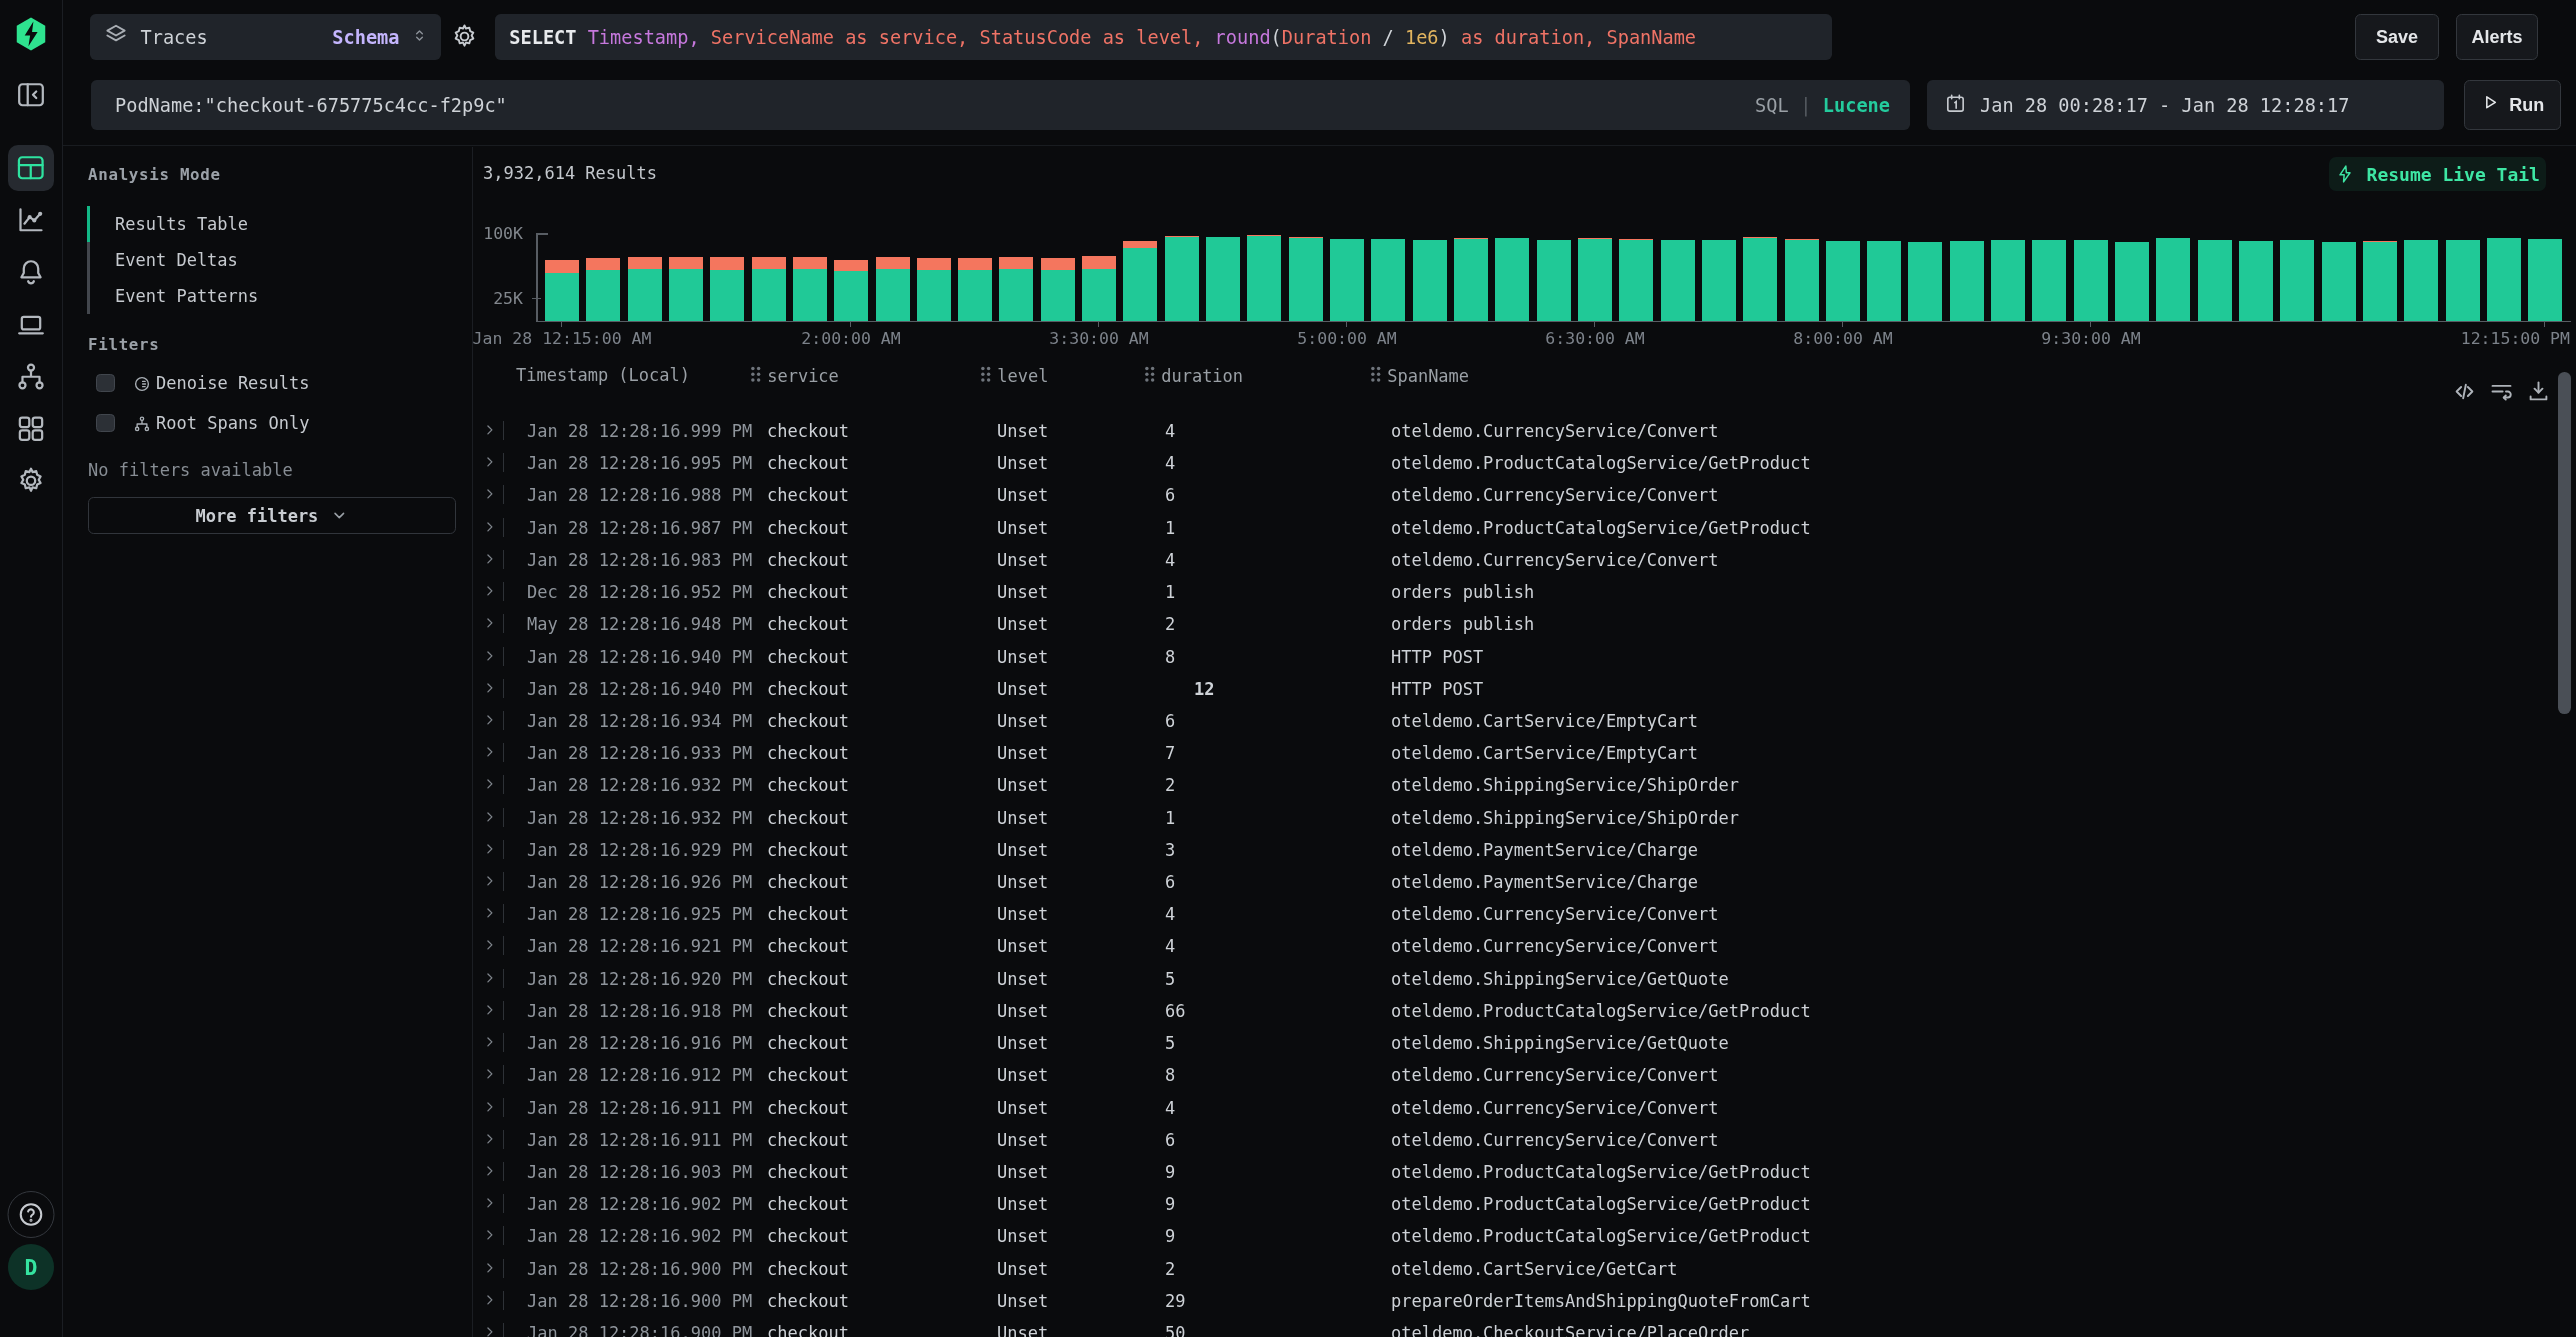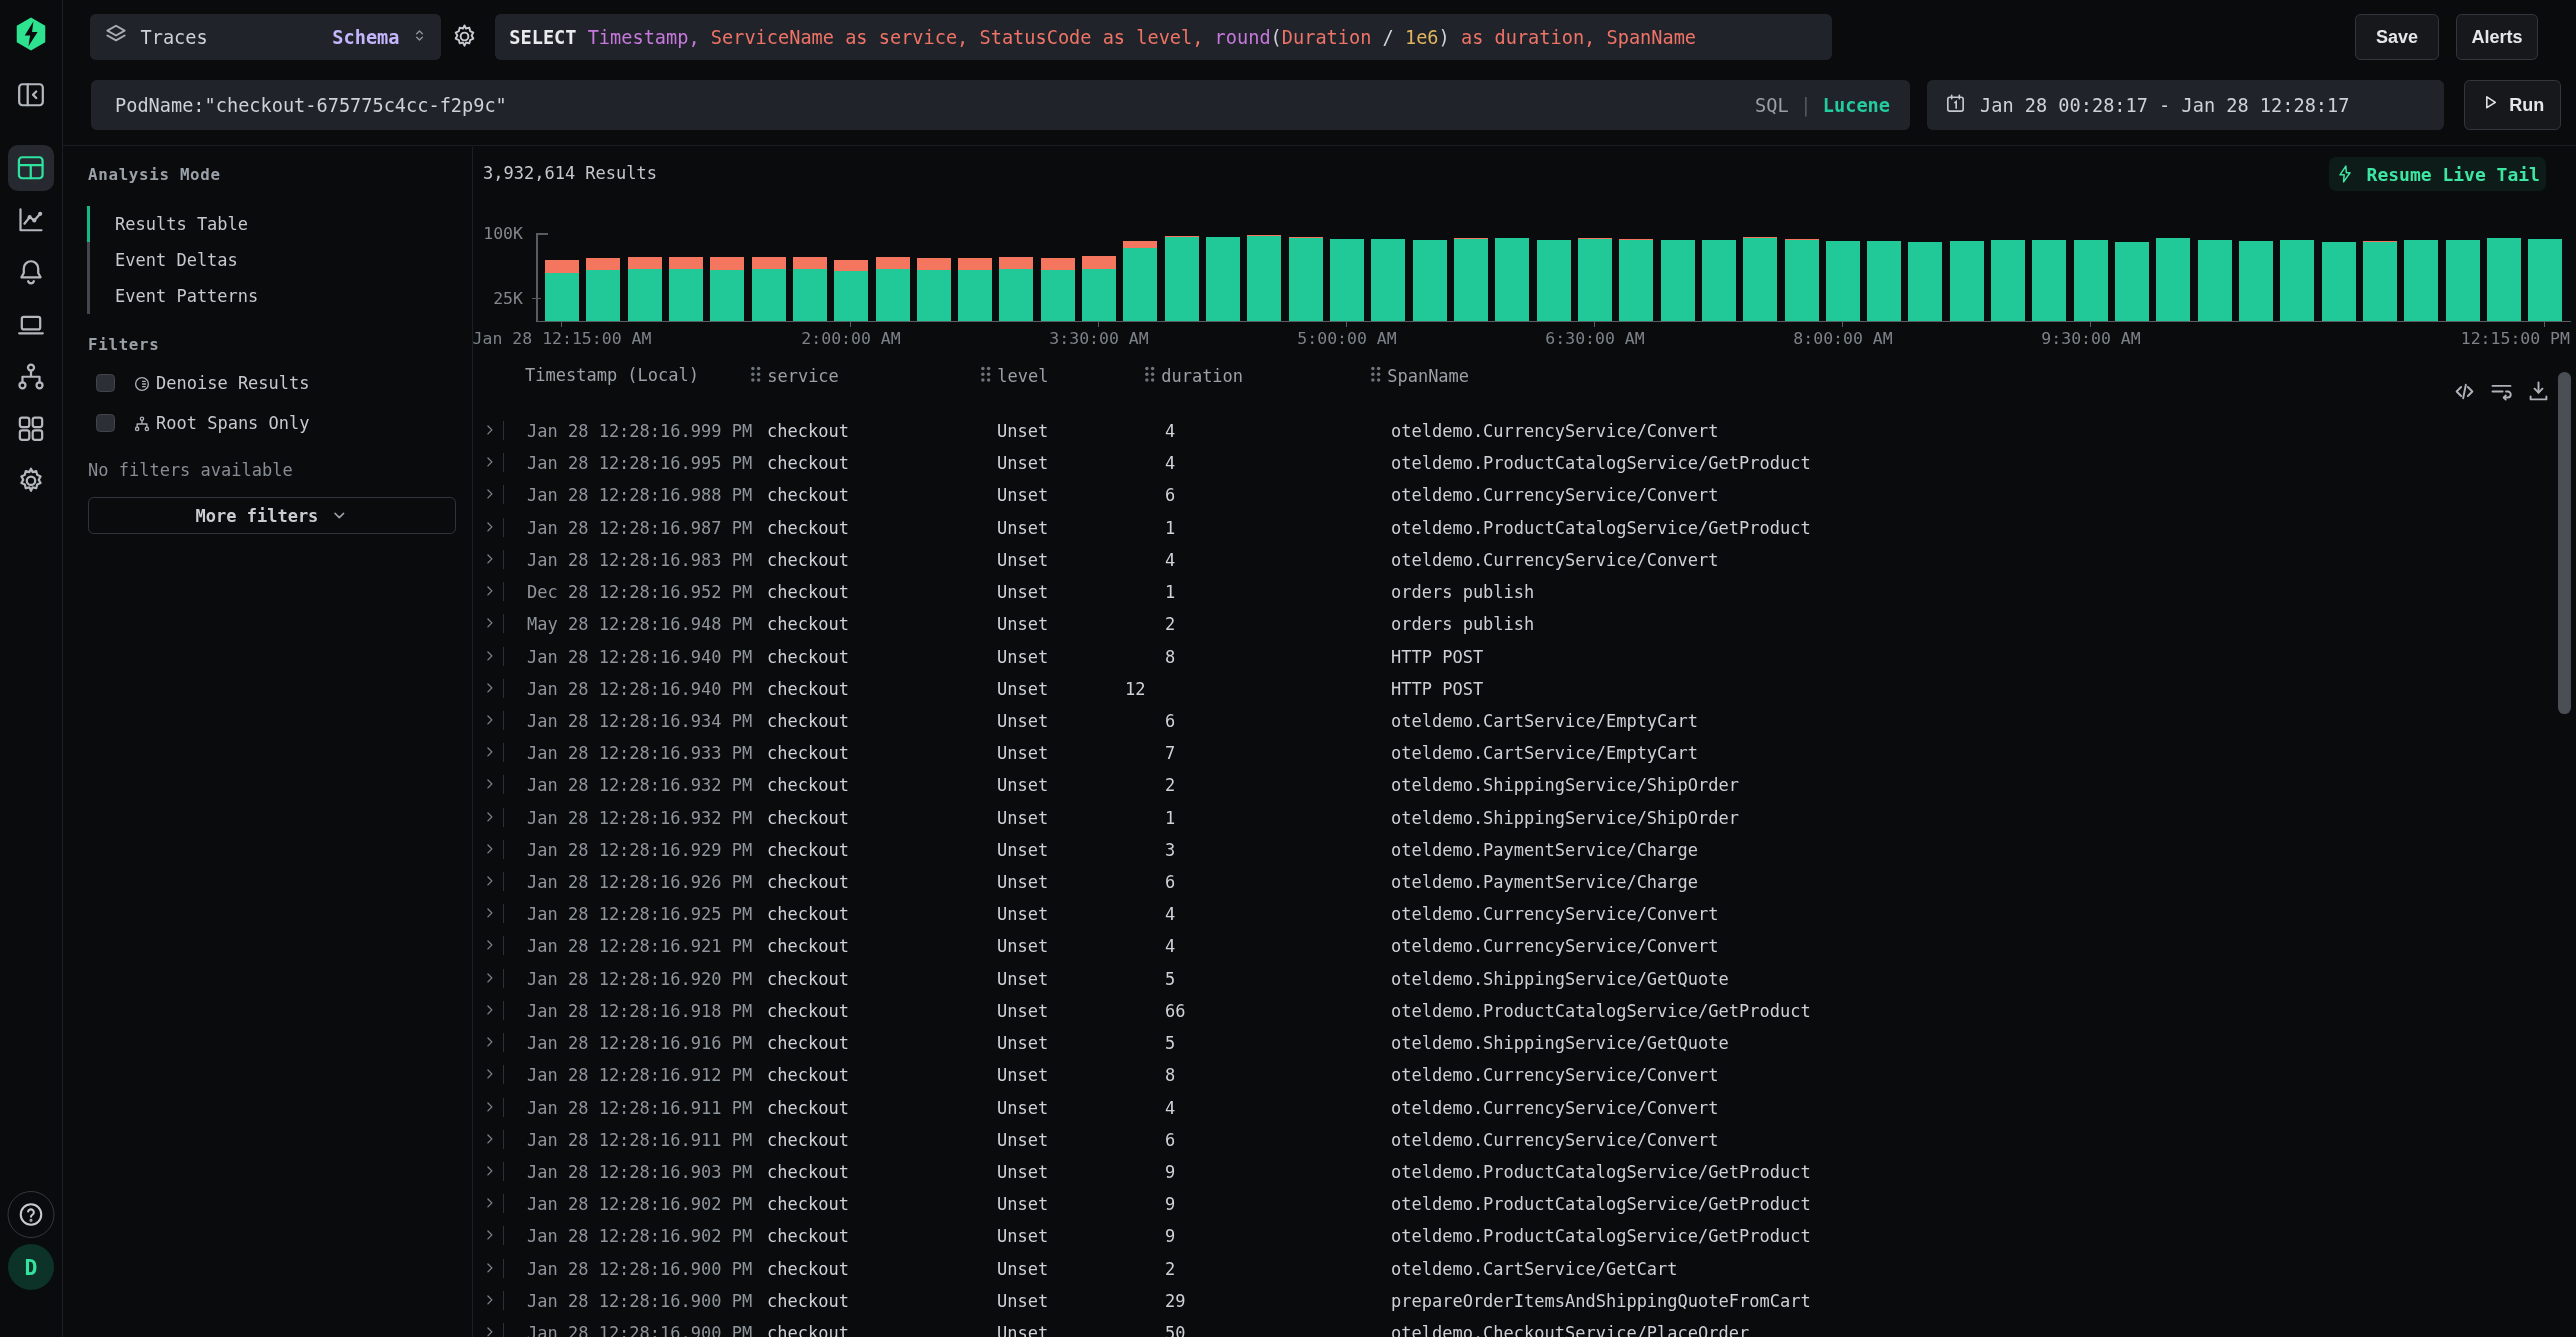--- a/index.html
+++ b/index.html
@@ -473,21 +473,21 @@
         <div class="xlabel" style="left: 1050px; transform: translateX(-50%);">6:30:00 AM</div>
         <div class="xtick" style="left: 1297px;"></div>
         <div class="xlabel" style="left: 1298px; transform: translateX(-50%); text-align: center;">8:00:00 AM</div>
         <div class="xtick" style="left: 1545px;"></div>
         <div class="xlabel" style="left: 1546px; transform: translateX(-50%);">9:30:00 AM</div>
         <div class="xtick" style="left: 1999px;"></div>
         <div class="xlabel" style="right: 0px;">12:15:00 PM</div>
       </div>
 
     <div class="thead" id="thead">
-        <div class="hcell" style="left: 52px;"><span>Timestamp (Local)</span></div>
+        <div class="hcell" style="left: 43px;"><span>Timestamp (Local)</span></div>
         <div class="hcell" style="left: 277px;"><span><svg width="11.5" height="18.6" viewBox="0 0 10 16" fill="#6f757c">
               <circle cx="2.5" cy="3" r="1.5"></circle>
               <circle cx="7.5" cy="3" r="1.5"></circle>
               <circle cx="2.5" cy="8" r="1.5"></circle>
               <circle cx="7.5" cy="8" r="1.5"></circle>
               <circle cx="2.5" cy="13" r="1.5"></circle>
               <circle cx="7.5" cy="13" r="1.5"></circle>
             </svg></span><span>service</span></div>
         <div class="hcell" style="left: 507px; align-items: center;"><span><svg width="11.5" height="18.6" viewBox="0 0 10 16" fill="#6f757c">
               <circle cx="2.5" cy="3" r="1.5"></circle>
@@ -622,21 +622,21 @@
           <span class="cell" style="left: 918px;">HTTP POST</span>
         </div>
         <div class="trow" style="top: 258px;">
           <span class="cell c-chev" style="left: 8.6px;"><svg width="15.8" height="15.8" viewBox="0 0 24 24" fill="none" stroke="#7e848b" stroke-width="2" stroke-linecap="round" stroke-linejoin="round">
               <path d="M9 6 L15 12 L9 18"></path>
             </svg></span>
           <span class="c-div cell" style="left: 30px;"></span>
           <span class="cell c-ts" style="left: 54px;">Jan 28 12:28:16.940 PM</span>
           <span class="cell" style="left: 294px;">checkout</span>
           <span class="cell" style="left: 524px;">Unset</span>
-          <span class="cell" style="left: 652px;">12</span>
+          <span class="cell" style="left: 721px; font-weight: bold;">12</span>
           <span class="cell" style="left: 918px;">HTTP POST</span>
         </div>
         <div class="trow" style="top: 290px;">
           <span class="cell c-chev" style="left: 8.6px;"><svg width="15.8" height="15.8" viewBox="0 0 24 24" fill="none" stroke="#7e848b" stroke-width="2" stroke-linecap="round" stroke-linejoin="round">
               <path d="M9 6 L15 12 L9 18"></path>
             </svg></span>
           <span class="c-div cell" style="left: 30px;"></span>
           <span class="cell c-ts" style="left: 54px;">Jan 28 12:28:16.934 PM</span>
           <span class="cell" style="left: 294px;">checkout</span>
           <span class="cell" style="left: 524px;">Unset</span>

